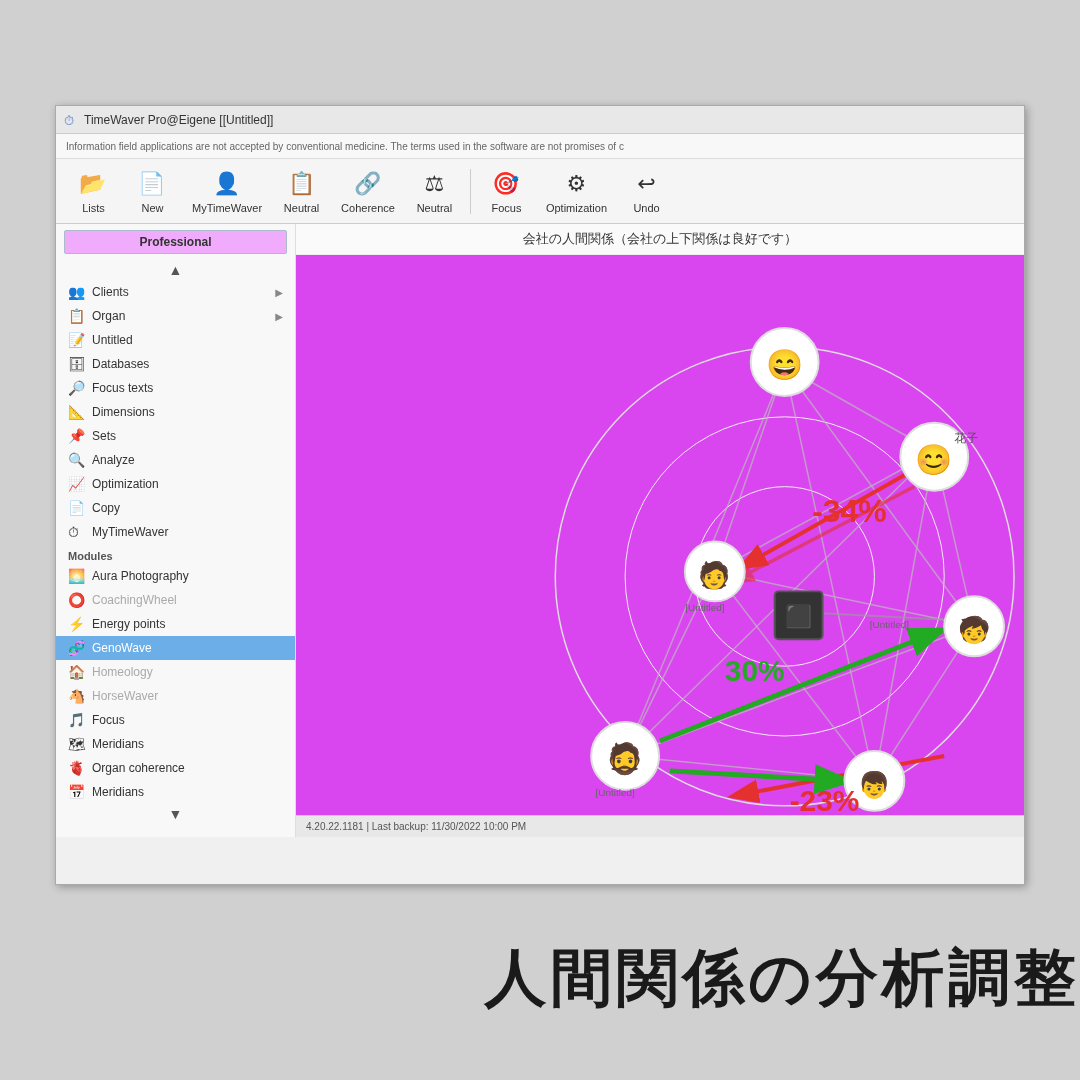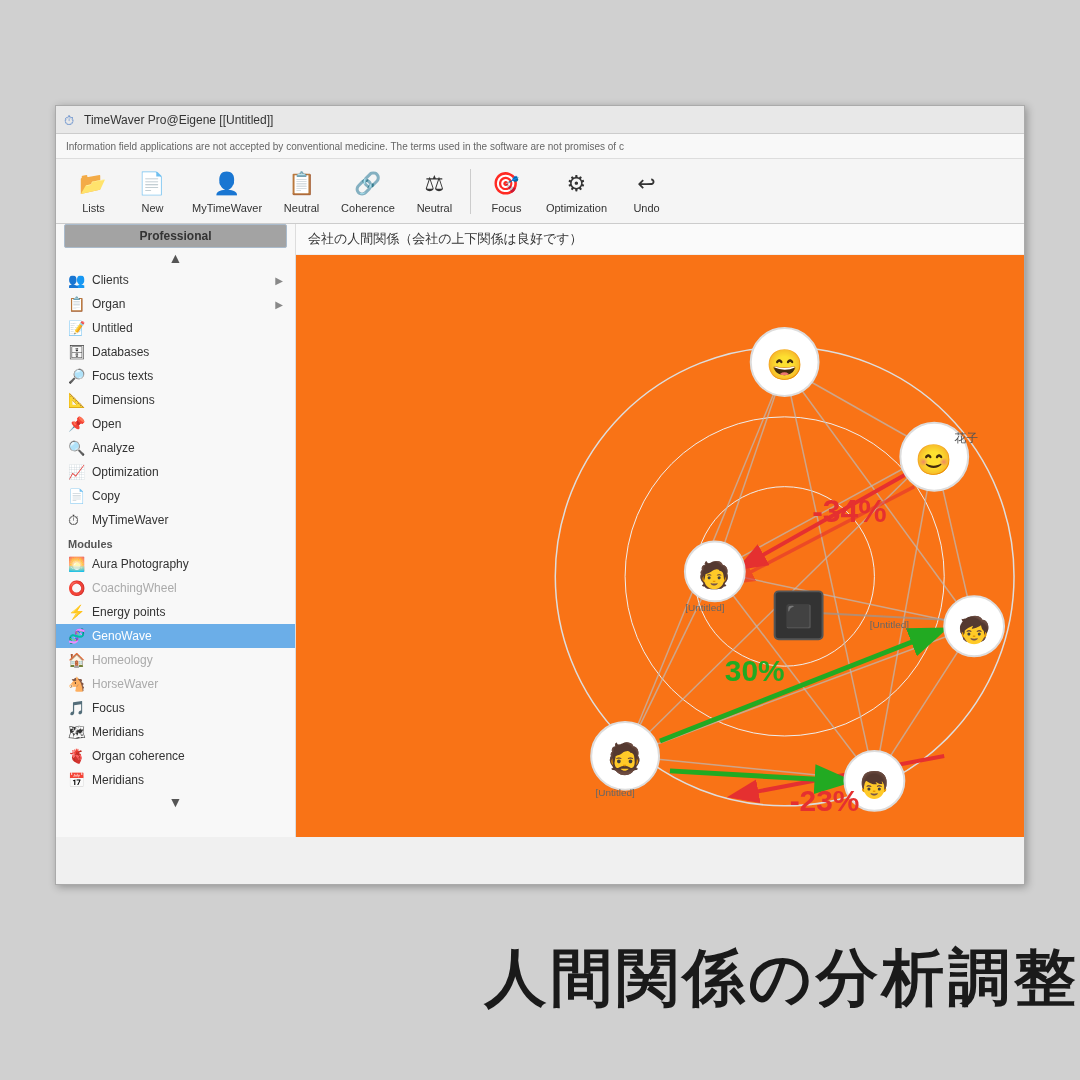--- a/index.html
+++ b/index.html
@@ -102,23 +102,23 @@
 
     
     .sidebar {
       width: 240px;
       background: #f8f8f8;
       border-right: 1px solid #ddd;
       overflow-y: auto;
       flex-shrink: 0;
     }
     .sidebar-professional-btn {
-      background: #a3a3a3;
+      background: #f0abfc;
       border: 1px solid #aabbcc;
-      margin: 0 8px;
+      margin: 6px 8px;
       padding: 4px 14px;
       text-align: center;
       font-size: 12px;
       font-weight: 600;
       color: #333;
       border-radius: 2px;
       cursor: pointer;
     }
     .sidebar-arrow-up {
       text-align: center;
@@ -152,23 +152,24 @@
       padding: 6px 12px 2px;
       font-size: 11px;
       font-weight: 700;
       color: #555;
     }
     .sidebar-item.disabled { color: #aaa; cursor: default; }
 
     
     .main-content {
       flex: 1;
-      background: #f97316;
+      background: #d946ef;
       position: relative;
       overflow: hidden;
+      text-align: center;
     }
 
     
     .page-title {
       padding: 6px 12px;
       font-size: 13px;
       color: #333;
       border-bottom: 1px solid #eee;
       background: #fafafa;
     }
@@ -301,21 +302,21 @@
       <div class="sidebar-item">
         <span class="sidebar-item-icon">🔎</span>
         <span>Focus texts</span>
       </div>
       <div class="sidebar-item">
         <span class="sidebar-item-icon">📐</span>
         <span>Dimensions</span>
       </div>
       <div class="sidebar-item">
         <span class="sidebar-item-icon">📌</span>
-        <span>Open</span>
+        <span>Sets</span>
       </div>
 
 
       <div class="sidebar-item">
         <span class="sidebar-item-icon">🔍</span>
         <span>Analyze</span>
       </div>
       <div class="sidebar-item">
         <span class="sidebar-item-icon">📈</span>
         <span>Optimization</span>
@@ -460,18 +461,21 @@
 
           <text x="460" y="415" text-anchor="middle" font-size="30" font-weight="900" fill="#22aa22">30%</text>
 
           <text x="530" y="545" text-anchor="middle" font-size="30" font-weight="900" fill="#e53030">-23%</text>
 
           <text x="440" y="605" text-anchor="middle" font-size="30" font-weight="900" fill="#22aa22">15%</text>
 
         </svg>
       </div>
 
+      <div class="status-bar">
+        <span>4.20.22.1181  |  Last backup: 11/30/2022 10:00 PM</span>
+      </div>
     </div>
 
   </div>
 </div>
 
 <div class="bottom-text">人間関係の分析調整</div>
 
 </body></html>

